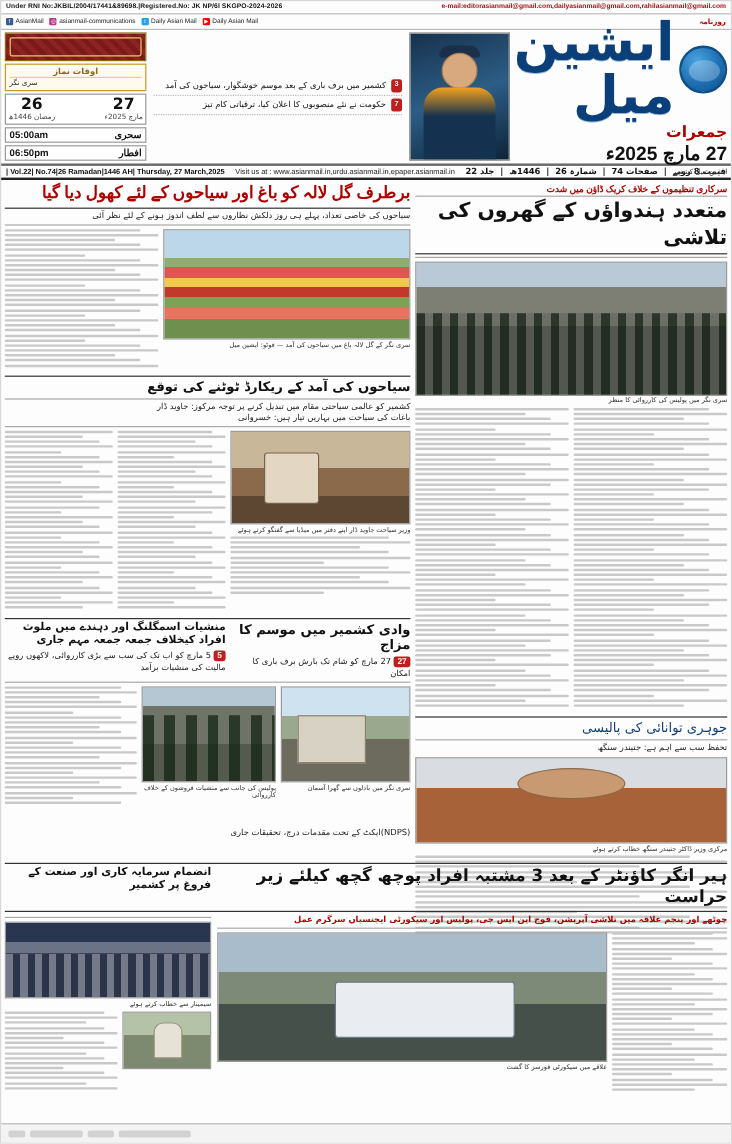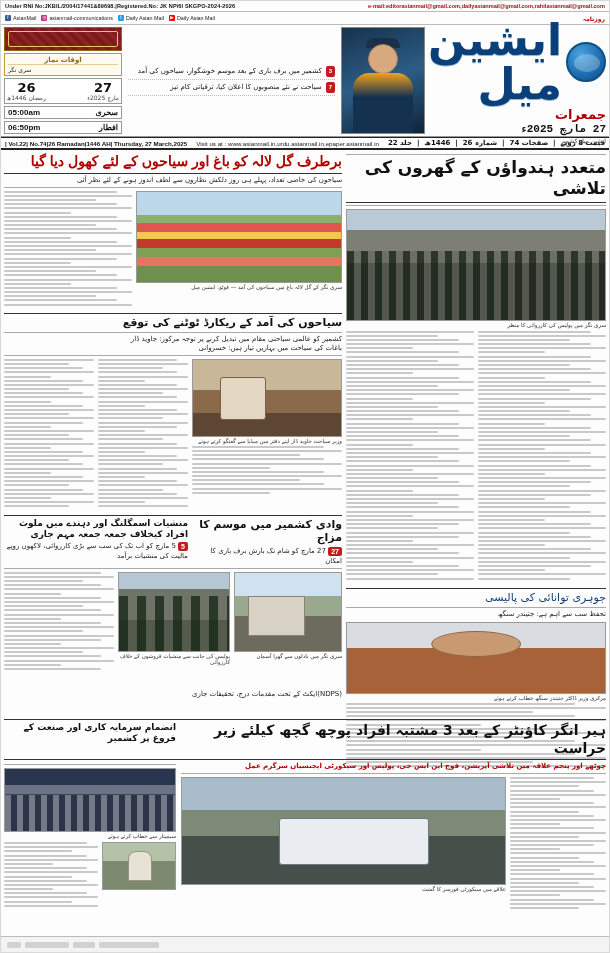--- a/index.html
+++ b/index.html
@@ -75,22 +75,22 @@
     direction: rtl;
     font-size: 44px; line-height: 44px; font-weight: bold;
     color: #0b3f7a; letter-spacing: -1px;
     text-shadow: 0 1px 0 #8fb7db;
   }
   .mh-sub {
     font-family: "DejaVu Sans", sans-serif; direction: rtl;
     font-size: 13px; font-weight: bold; color: #b00000; margin-top: 1px;
   }
   .mh-date-ur {
-    font-family: Liberation Mono, monospace; direction: rtl;
-    font-size: 11px; font-weight: bold; color: #111;
+    font-family: Liberation Sans, sans-serif; direction: rtl;
+    font-size: 16px; font-weight: bold; color: #111;
   }
   .mh-tagline {
     font-family: "DejaVu Sans", sans-serif; direction: rtl;
     font-size: 6px; color: #333; margin-top: 2px;
   }
 
   .mh-photo {
     flex: 0 0 84px;
     background: linear-gradient(160deg, #17324d 0%, #2c5d86 50%, #0e2437 100%);
     position: relative; overflow: hidden;
@@ -178,21 +178,21 @@
   .volbar .mid { color: #222; font-weight: normal; }
   .volbar .ur { font-family: "DejaVu Sans", sans-serif; direction: rtl; font-size: 7px; }
 
   
   .content { display: flex; flex-direction: row; padding: 3px; gap: 4px; }
   .col { display: flex; flex-direction: column; gap: 3px; }
   .col-left { flex: 0 0 338px; }
   .col-right { flex: 1 1 auto; }
 
   .hl-red {
-    font-family: Liberation Sans, sans-serif; direction: rtl; text-align: right;
+    font-family: Liberation Serif, serif; direction: rtl; text-align: right;
     color: #b00000; font-weight: bold; line-height: 1.25;
   }
   .hl-black {
     font-family: "DejaVu Sans", sans-serif; direction: rtl; text-align: right;
     color: #111; font-weight: bold; line-height: 1.25;
   }
   .hl-blue {
     font-family: "DejaVu Sans", sans-serif; direction: rtl; text-align: right;
     color: #123f7b; font-weight: normal; line-height: 1.25;
   }
@@ -354,21 +354,21 @@
       <div class="person"></div>
       <div class="torso"></div>
     </div>
 
     <div class="mh-headlines">
       <div class="mh-hl">
         <span class="mh-hl-txt">کشمیر میں برف باری کے بعد موسم خوشگوار، سیاحوں کی آمد</span>
         <span class="pg-badge">3</span>
       </div>
       <div class="mh-hl">
-        <span class="mh-hl-txt">سیاحت نے نئے منصوبوں کا اعلان کیا، ترقیاتی کام تیز</span>
+        <span class="mh-hl-txt">حکومت نے نئے منصوبوں کا اعلان کیا، ترقیاتی کام تیز</span>
         <span class="pg-badge">7</span>
       </div>
     </div>
 
     <div class="mh-left">
       <div class="ornament"></div>
       <div class="prayer-box">
         <div class="prayer-title">اوقات نماز</div>
         <div class="prayer-row">
           <span>سری نگر</span>
@@ -620,20 +620,21 @@
               <div class="ln m"></div>
           </div>
         </div>
         <div class="subhead" style="margin-top:18px;">(NDPS)ایکٹ کے تحت مقدمات درج، تحقیقات جاری</div>
       </div>
     </div>
 
     <div class="col col-right">
 
       <div>
+        <div class="hl-red h-xs">سرکاری تنظیموں کے خلاف کریک ڈاؤن میں شدت</div>
         <div class="rule-thin" style="margin:1px 0 2px;"></div>
         <div class="hl-black h-xl">متعدد ہندواؤں کے گھروں کی تلاشی</div>
         <div class="rule" style="margin:2px 0 2px;"></div>
         <div class="rule-thin" style="margin:2px 0 3px;"></div>
         <div class="photo ph-police" style="height:112px;"></div>
         <div class="cap-ur">سری نگر میں پولیس کی کارروائی کا منظر</div>
         <div class="body-cols" style="margin-top:3px;">
           <div class="bcol">
             <div class="ln m"></div>
               <div class="ln"></div>

